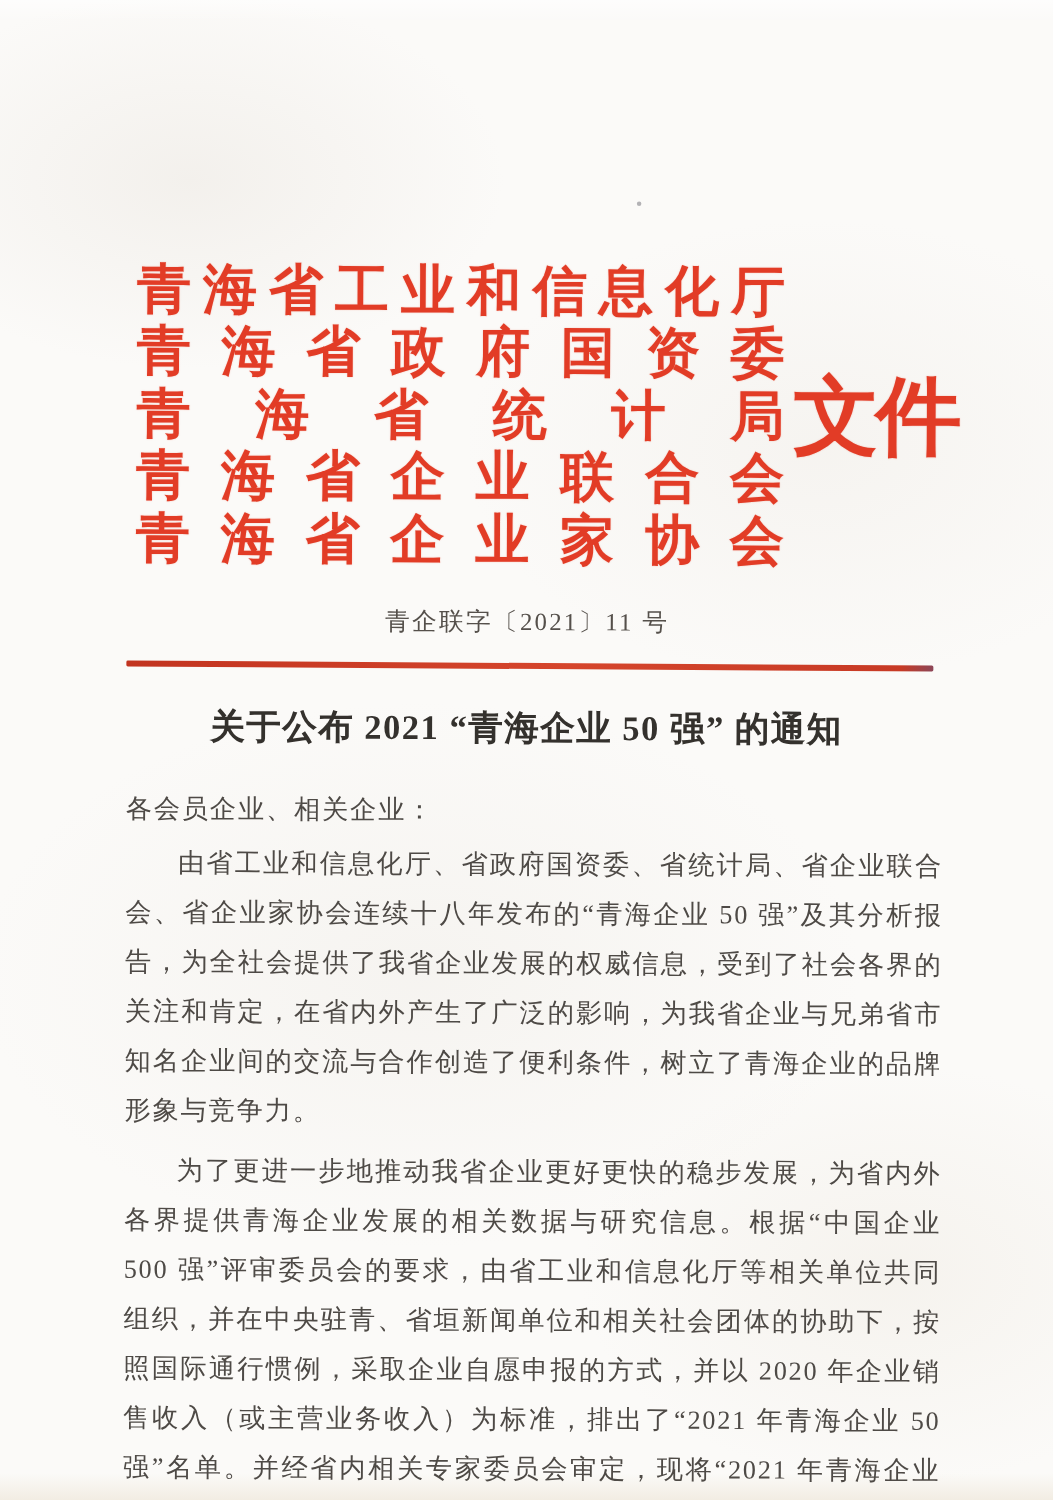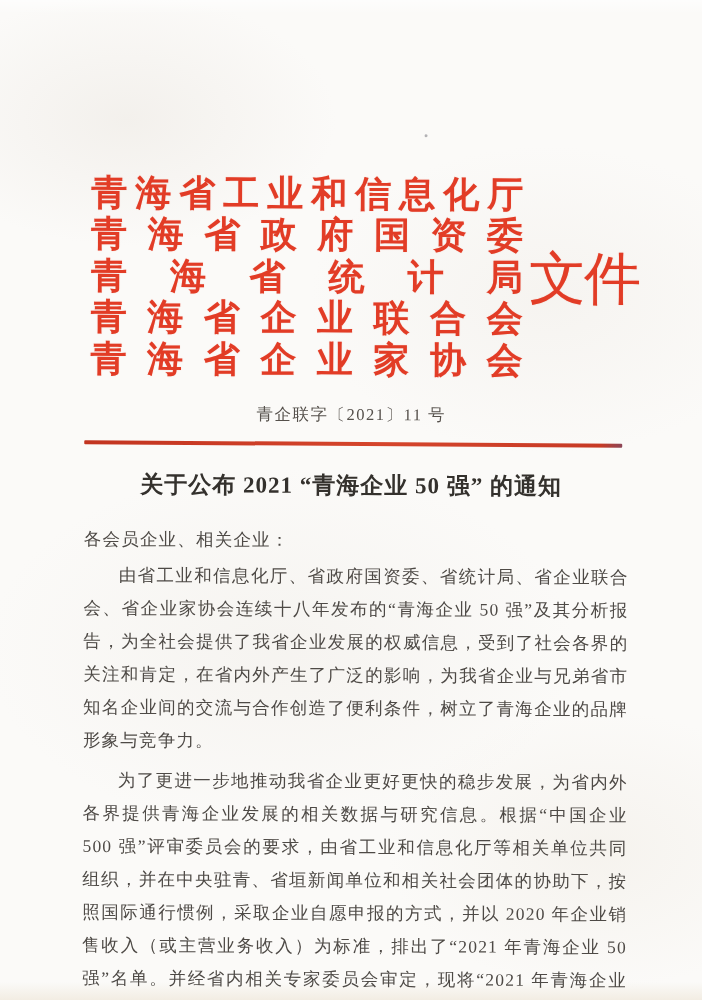--- a/index.html
+++ b/index.html
@@ -51,21 +51,21 @@
     line-height: 1;
     text-shadow: 0 0 1px rgba(226,60,38,0.35);
   }
   .doc-type {
     position: absolute;
     left: 438px;
     top: 76px;
     width: 112px;
     color: #e23c26;
     font-size: 57px;
-    font-weight: normal;
+    font-weight: bold;
     line-height: 1;
     letter-spacing: -2px;
     white-space: nowrap;
     text-shadow: 0 0 1px rgba(226,60,38,0.4);
   }
 
   
   .doc-number {
     position: absolute;
     top: 404px;

